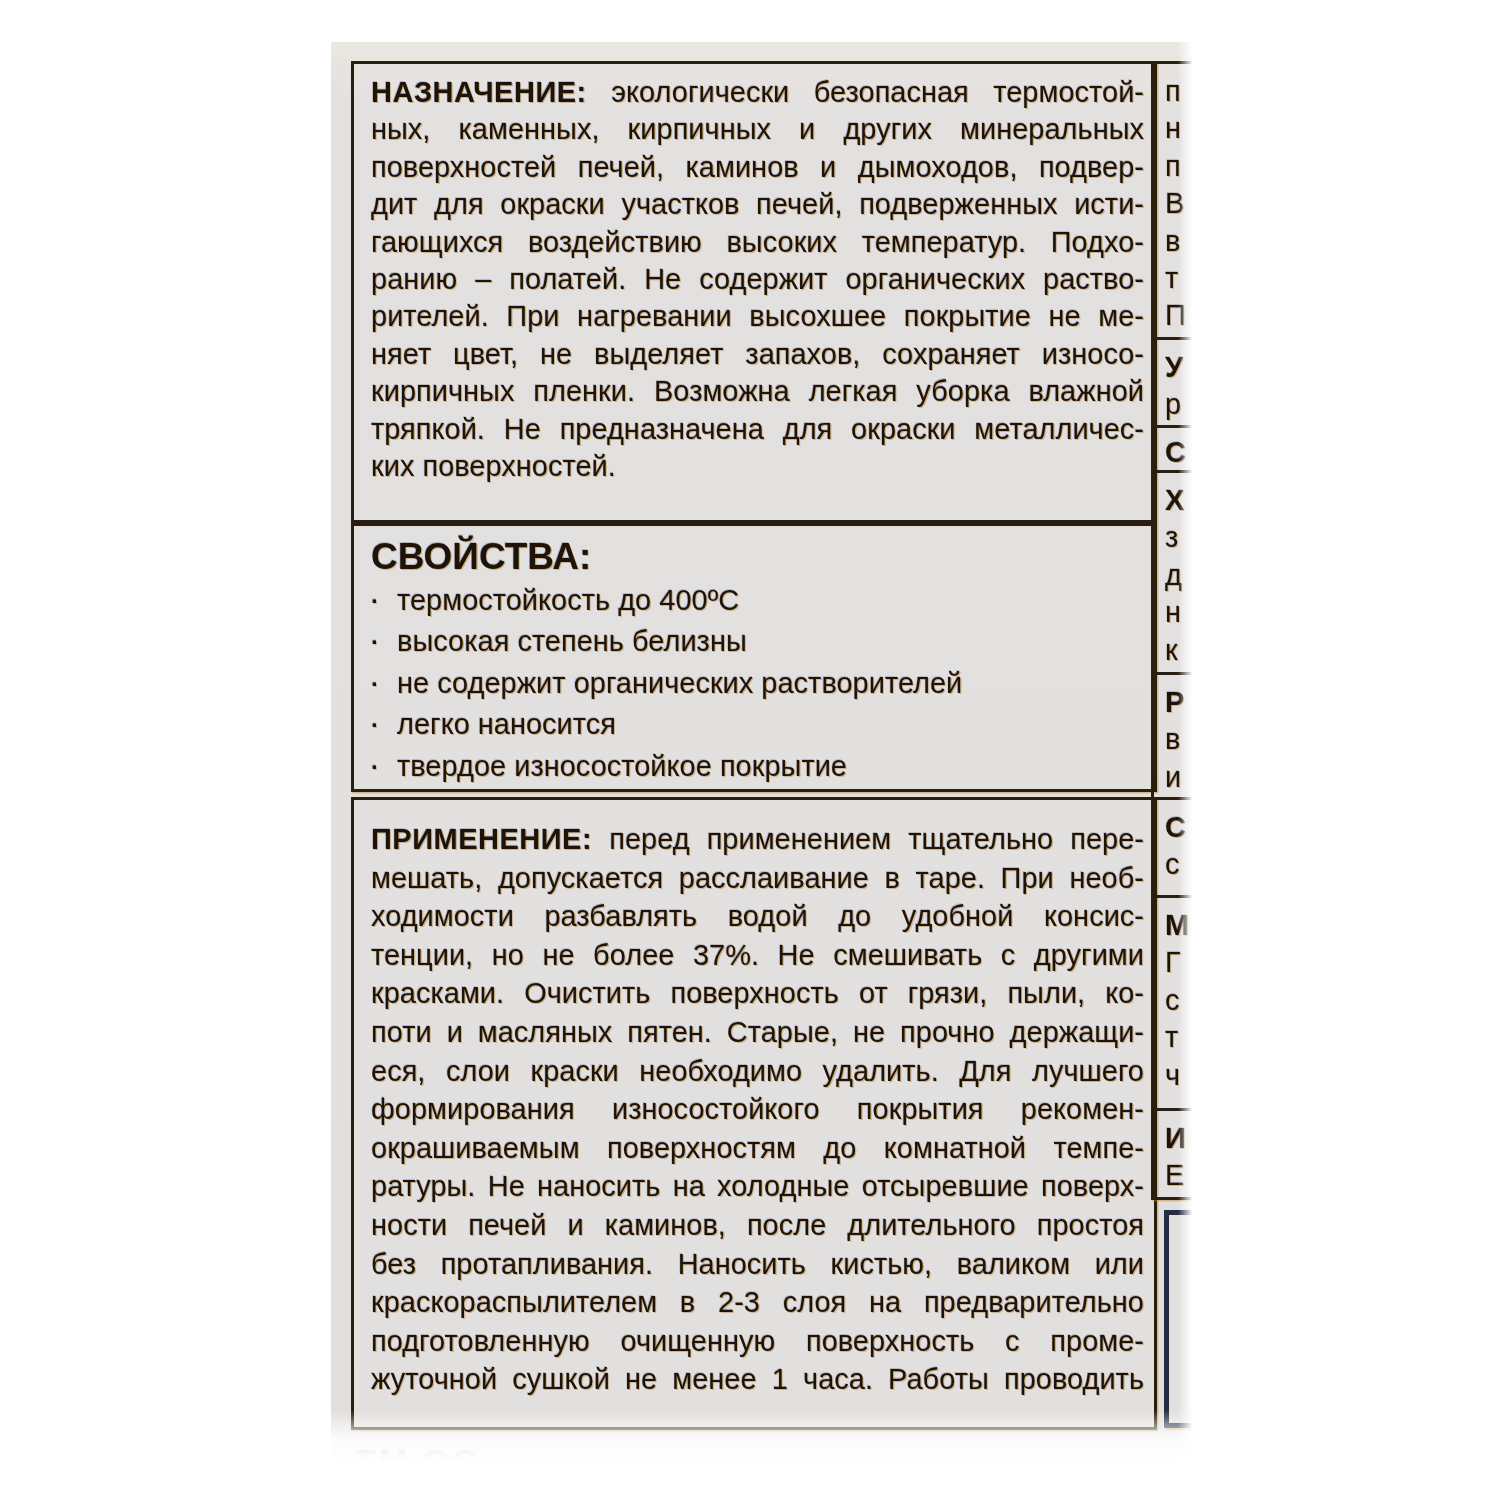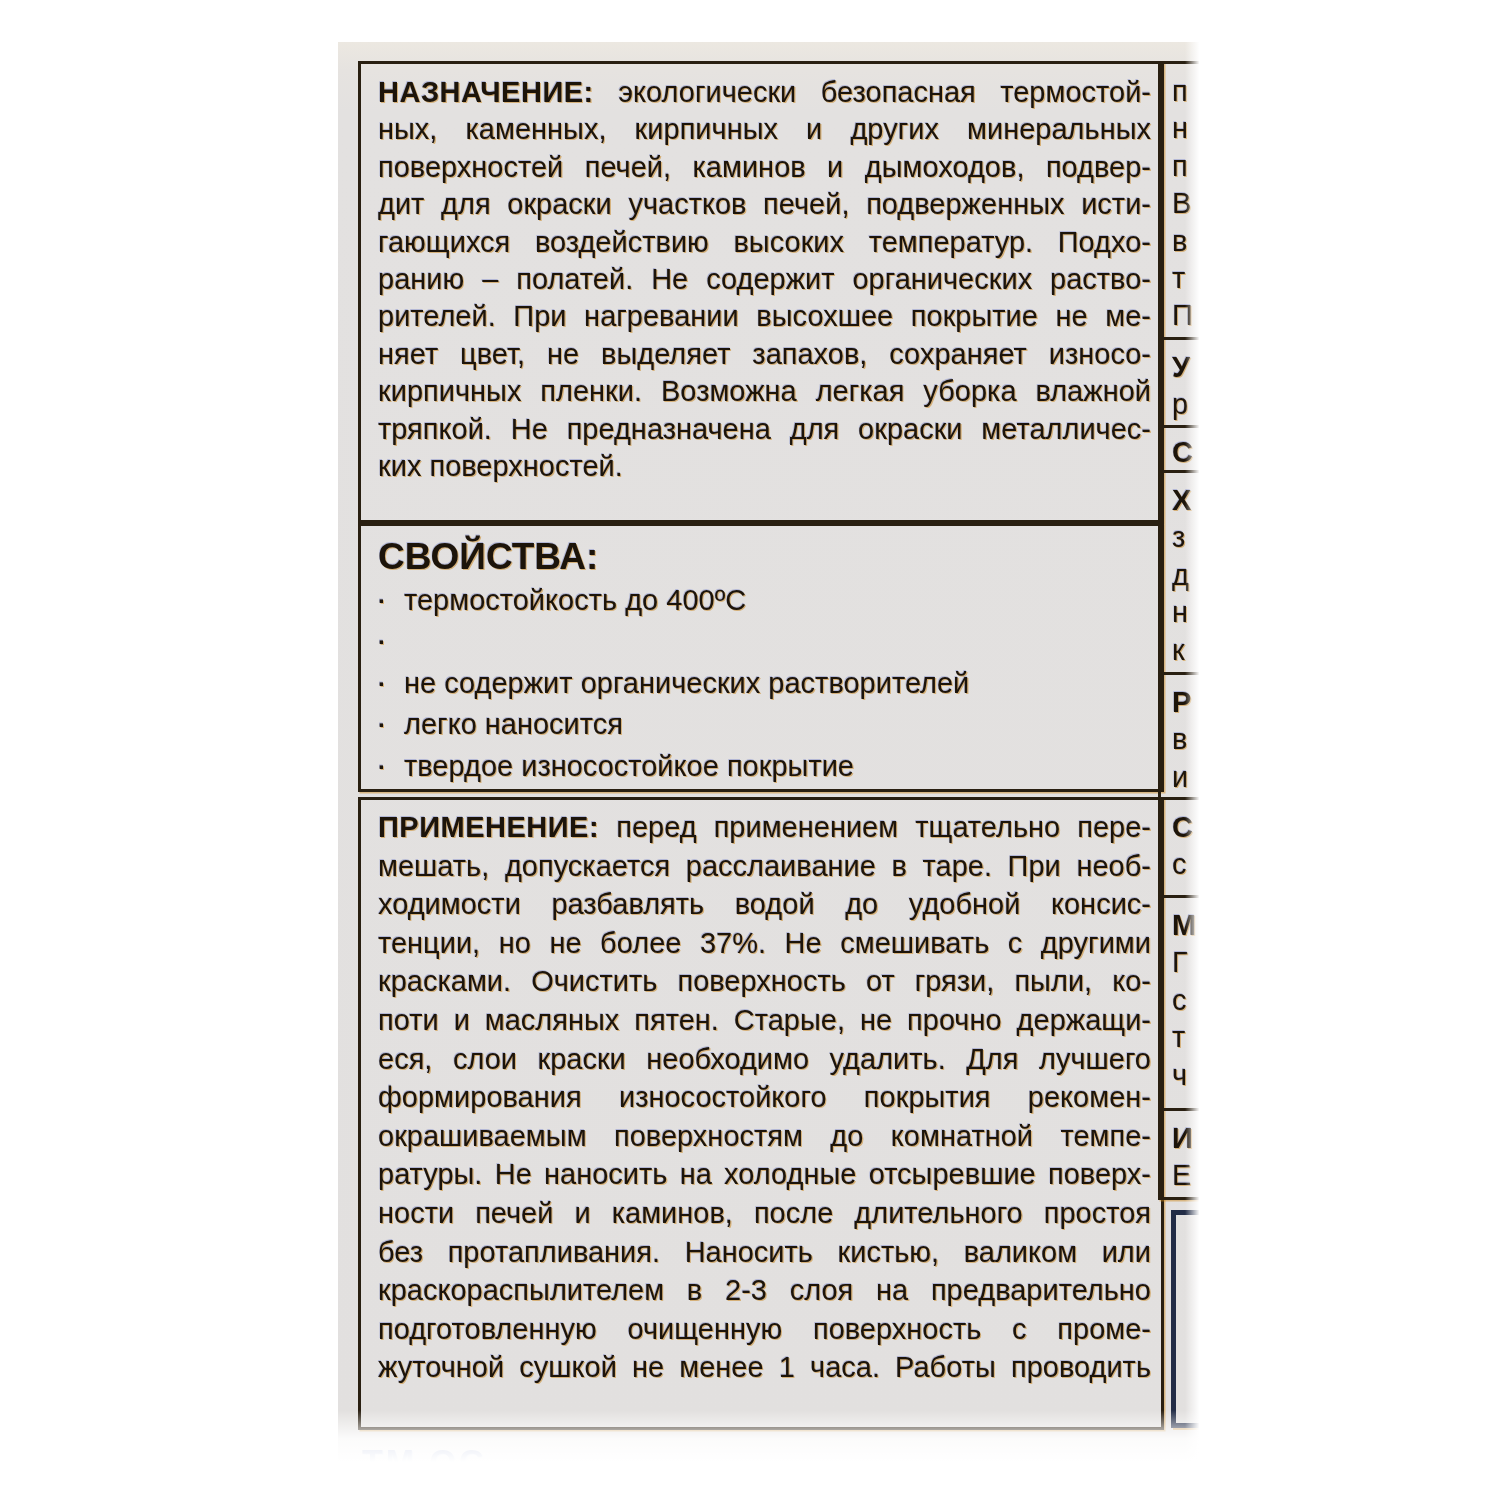--- a/index.html
+++ b/index.html
@@ -1,25 +1,25 @@
 <!DOCTYPE html>
 <html><head>
 <meta charset="utf-8">
 <style>
   html,body{margin:0;padding:0;background:#ffffff;}
   .photo{position:relative;width:1500px;height:1500px;background:#ffffff;overflow:hidden;
          font-family:"Liberation Sans","DejaVu Sans",sans-serif;}
-  .label{position:absolute;left:338px;top:42px;width:863px;height:1420px;overflow:hidden;
+  .label{position:absolute;left:331px;top:42px;width:863px;height:1420px;overflow:hidden;
          background:linear-gradient(180deg,#ece8e1 0px,#e6e3e0 28px,#e3e1e0 70px,#e2e0df 100%);
          color:#1c140a;}
   .box{position:absolute;box-sizing:border-box;border:3px solid #291f11;
        box-shadow:1.5px 1.5px 0 rgba(205,130,15,.45);}
   .box-purpose{left:20px;top:19px;width:806px;height:462px;padding:10px 10px 0 17px;}
   .box-props  {left:20px;top:481px;width:806px;height:269px;padding:8px 10px 0 17px;}
-  .box-usage  {left:20px;top:755px;width:806px;height:633px;padding:8px 10px 0 17px;}
+  .box-usage  {left:20px;top:755px;width:806px;height:633px;padding:20px 10px 0 17px;}
   .jline{font-size:29px;line-height:37.4px;text-align:justify;text-align-last:justify;
          white-space:nowrap;overflow:visible;
          text-shadow:1.1px 1.1px 0 rgba(200,128,18,.5),-.6px -.6px 0 rgba(55,75,185,.28);}
   .box-usage .jline{line-height:38.6px;}
   .jline.end{text-align-last:left;}
   .hdr{font-weight:700;letter-spacing:.5px;}
   .props-title{font-size:37px;font-weight:700;line-height:46px;
          text-shadow:1.1px 1.1px 0 rgba(200,128,18,.5),-.6px -.6px 0 rgba(55,75,185,.28);}
   .bullet{font-size:29px;line-height:41.4px;display:flex;
          text-shadow:1.1px 1.1px 0 rgba(200,128,18,.5),-.6px -.6px 0 rgba(55,75,185,.28);}
@@ -64,20 +64,21 @@
     </section>
 
     <section class="box box-props">
       <div class="props-title">СВОЙСТВА:</div>
       <div class="bullet">
           <span class="dot">·</span>
           <span>термостойкость до 400ºС</span>
         </div>
       <div class="bullet">
           <span class="dot">·</span>
+          <span>высокая степень белизны</span>
         </div>
       <div class="bullet">
           <span class="dot">·</span>
           <span>не содержит органических растворителей</span>
         </div>
       <div class="bullet">
           <span class="dot">·</span>
           <span>легко наносится</span>
         </div>
       <div class="bullet">

